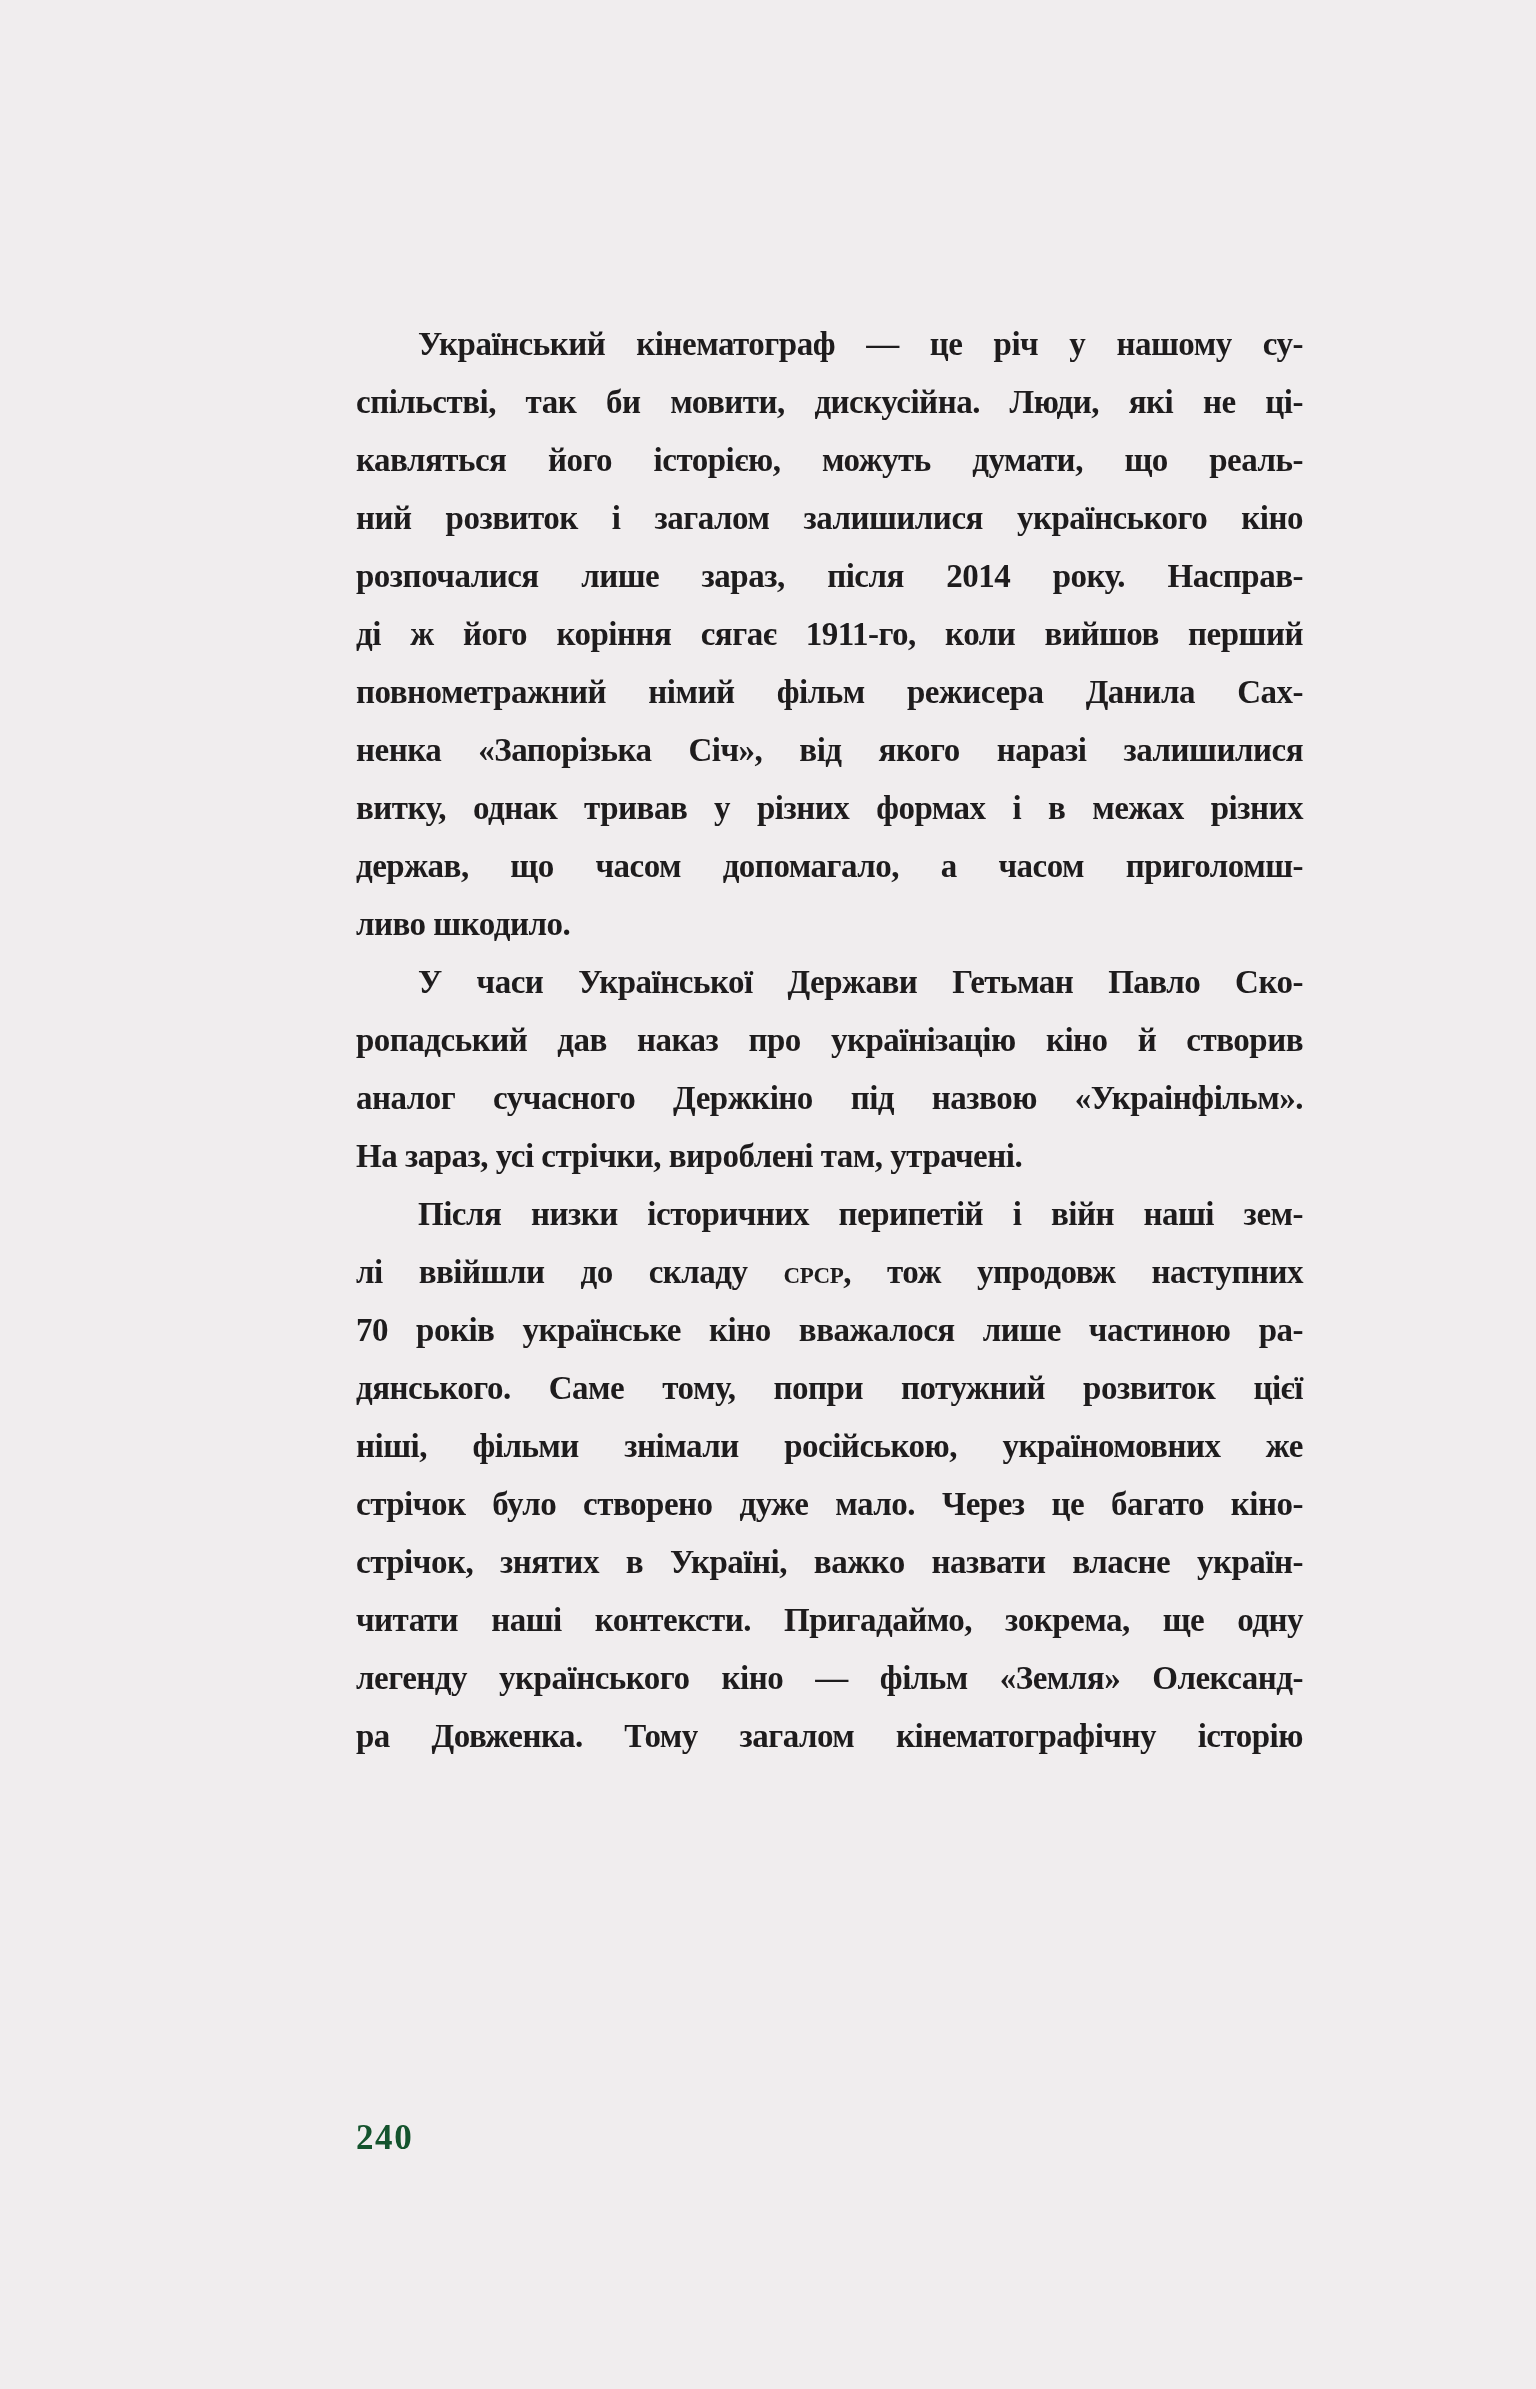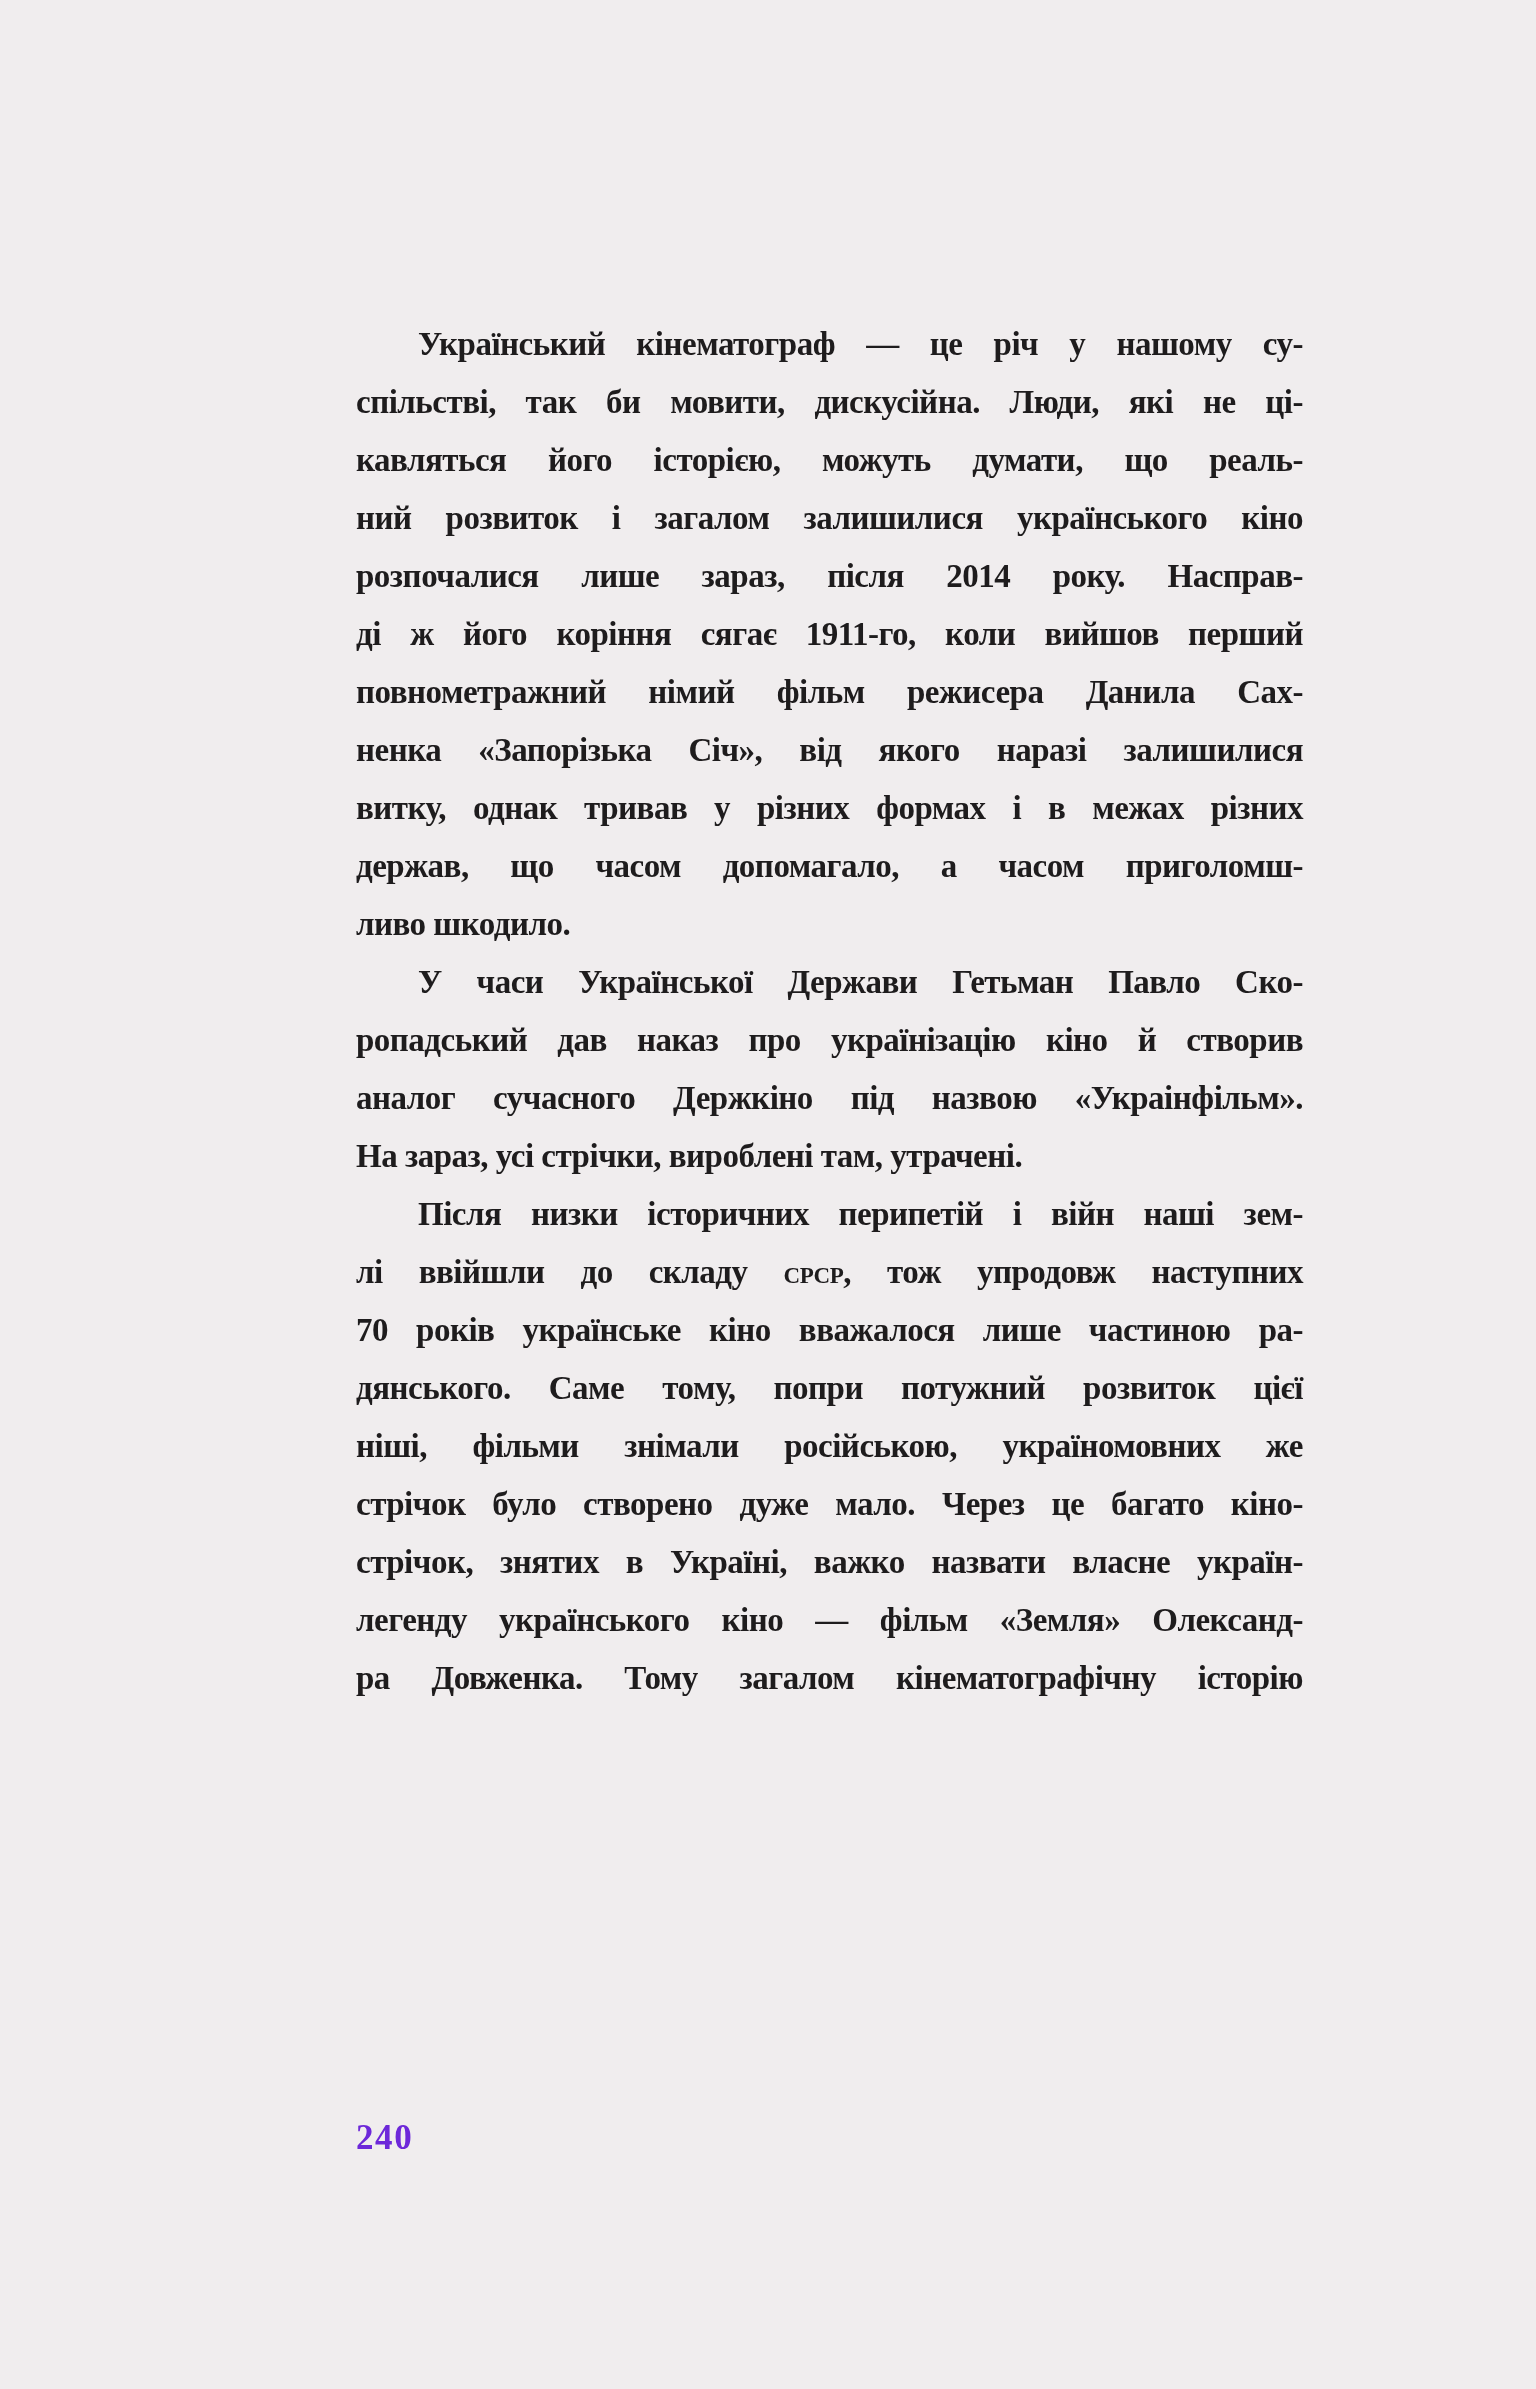--- a/index.html
+++ b/index.html
@@ -51,21 +51,21 @@
     font-variant: small-caps;
     text-transform: lowercase;
   }
   .page-number {
     position: absolute;
     left: 356px;
     top: 2118px;
     font-family: "Liberation Serif", "DejaVu Serif", serif;
     font-size: 35px;
     letter-spacing: 1.6px;
-    color: #6d28d9;
+    color: #14532d;
   }
 </style>
 </head>
 <body>
 
 <div class="page">
   <div class="text-block">
 
     <div class="paragraph">
       <span class="line indent">Український кінематограф — це річ у нашому су-</span>
@@ -91,20 +91,21 @@
     <div class="paragraph">
       <span class="line indent">Після низки історичних перипетій і війн наші зем-</span>
       <span class="line">
         <span>лі ввійшли до складу </span><span class="sc">СРСР</span><span>, тож упродовж наступних</span>
       </span>
       <span class="line">70 років українське кіно вважалося лише частиною ра-</span>
       <span class="line">дянського. Саме тому, попри потужний розвиток цієї</span>
       <span class="line">ніші, фільми знімали російською, україномовних же</span>
       <span class="line">стрічок було створено дуже мало. Через це багато кіно-</span>
       <span class="line">стрічок, знятих в Україні, важко назвати власне україн-</span>
+      <span class="line">читати наші контексти. Пригадаймо, зокрема, ще одну</span>
       <span class="line">легенду українського кіно — фільм «Земля» Олександ-</span>
       <span class="line">ра Довженка. Тому загалом кінематографічну історію</span>
     </div>
 
   </div>
 
   <div class="page-number">240</div>
 </div>
 
 

